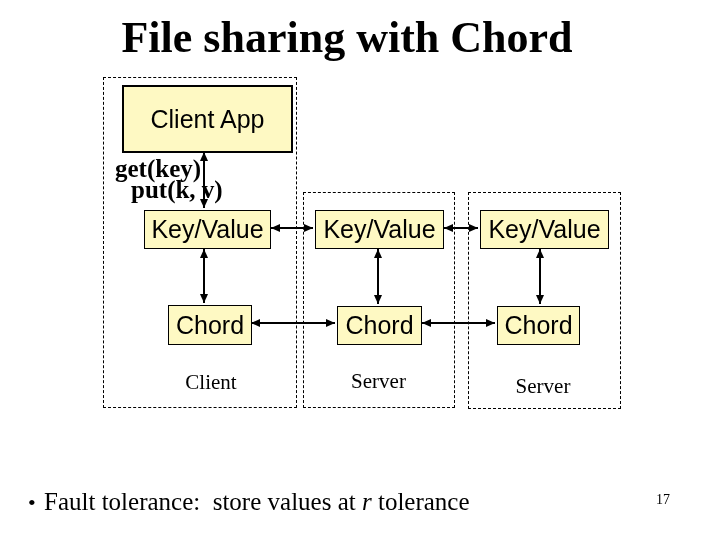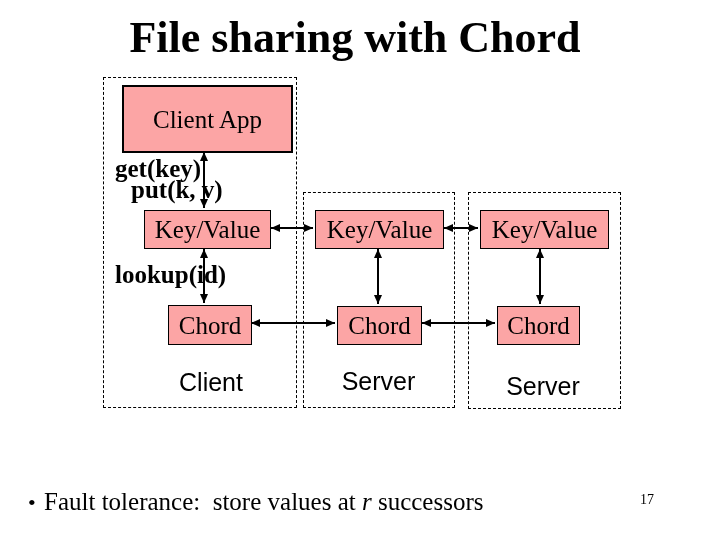--- a/index.html
+++ b/index.html
@@ -2,69 +2,69 @@
 <html><head>
 <meta charset="utf-8">
 <style>
   html,body{margin:0;padding:0;background:#888;}
   .slide{
     position:relative;width:720px;height:540px;background:#ffffff;
     overflow:hidden;color:#000;
     font-family:"Liberation Serif","DejaVu Serif",serif;
   }
   .title{
-    position:absolute;top:14px;left:8px;width:694px;text-align:center;
+    position:absolute;top:14px;left:0;width:694px;text-align:center;
     font-size:44px;line-height:48px;font-weight:bold;
     font-family:"Liberation Serif","DejaVu Serif",serif;
   }
   .group{
     position:absolute;border:1px dashed #000;background:transparent;z-index:1;
   }
   .g-client{left:103px;top:77px;width:192px;height:329px;}
   .g-server1{left:303px;top:192px;width:150px;height:214px;}
   .g-server2{left:468px;top:192px;width:151px;height:215px;}
   .node{
-    position:absolute;background:#fca5a5;border:1px solid #000;z-index:2;
+    position:absolute;background:#fef9c3;border:1px solid #000;z-index:2;
     display:flex;align-items:center;justify-content:center;text-align:center;
-    font-family:Liberation Serif, serif;
+    font-family:Liberation Sans, sans-serif;
     font-size:25px;line-height:29px;color:#000;
   }
   .n-app{left:122px;top:85px;width:167px;height:64px;border-width:2px;}
   .n-kv-c{left:144px;top:210px;width:125px;height:37px;}
   .n-kv-s1{left:315px;top:210px;width:127px;height:37px;}
   .n-kv-s2{left:480px;top:210px;width:127px;height:37px;}
   .n-ch-c{left:168px;top:305px;width:82px;height:38px;}
   .n-ch-s1{left:337px;top:306px;width:83px;height:37px;}
   .n-ch-s2{left:497px;top:306px;width:81px;height:37px;}
   .apilabel{
     position:absolute;z-index:2;font-weight:bold;font-size:25px;line-height:21px;
     font-family:"Liberation Serif","DejaVu Serif",serif;white-space:nowrap;
   }
   .l-get{left:115px;top:158px;}
   .l-put{left:131px;top:179px;}
   .l-lookup{left:115px;top:264px;}
   .grouplabel{
-    position:absolute;z-index:2;font-size:25px;line-height:27px;text-align:center;
-    font-family:Liberation Sans, sans-serif;
+    position:absolute;z-index:2;font-size:21px;line-height:27px;text-align:center;
+    font-family:Liberation Serif, serif;
   }
   .gl-client{left:168px;top:369px;width:86px;}
   .gl-server1{left:337px;top:368px;width:83px;}
   .gl-server2{left:492px;top:373px;width:102px;}
   .arrows{position:absolute;left:0;top:0;width:720px;height:540px;z-index:3;pointer-events:none;}
   .arrows line{stroke:#000;stroke-width:2;}
   .arrows path{fill:#000;}
   .bullets{
     position:absolute;left:28px;top:424px;width:666px;z-index:2;
     font-size:25px;line-height:31px;white-space:pre-wrap;
   }
   .bullet-line{height:31px;}
   .bullet-marker{display:inline-block;width:16px;font-size:22px;}
   .em-i{font-style:italic;}
   .pagenum{
-    position:absolute;left:640px;top:492px;width:30px;text-align:left;
+    position:absolute;left:640px;top:492px;width:30px;text-align:right;
     font-size:14px;z-index:2;
   }
 </style>
 </head>
 <body>
 
 <div class="slide">
 
   <div class="title">File sharing with Chord</div>
 
@@ -79,21 +79,20 @@
   </div>
   <div class="node n-kv-c">Key/Value</div>
   <div class="node n-kv-s1">Key/Value</div>
   <div class="node n-kv-s2">Key/Value</div>
   <div class="node n-ch-c">Chord</div>
   <div class="node n-ch-s1">Chord</div>
   <div class="node n-ch-s2">Chord</div>
 
   <div class="apilabel l-get">get(key)</div>
   <div class="apilabel l-put">put(k, v)</div>
-  <div class="apilabel l-lookup">lookup(id)</div>
 
   <div class="grouplabel gl-client">Client</div>
   <div class="grouplabel gl-server1">Server</div>
   <div class="grouplabel gl-server2">Server</div>
 
   <svg class="arrows" viewBox="0 0 720 540" xmlns="http://www.w3.org/2000/svg">
     <defs>
       <marker id="mE" markerWidth="10" markerHeight="8" refX="9" refY="4" orient="auto" markerUnits="userSpaceOnUse">
         <path d="M0,0 L9,4 L0,8 Z"></path>
       </marker>
@@ -105,20 +104,20 @@
     <line x1="204" y1="249" x2="204" y2="303" marker-start="url(#mS)" marker-end="url(#mE)"></line>
     <line x1="378" y1="249" x2="378" y2="304" marker-start="url(#mS)" marker-end="url(#mE)"></line>
     <line x1="540" y1="249" x2="540" y2="304" marker-start="url(#mS)" marker-end="url(#mE)"></line>
     <line x1="271" y1="228" x2="313" y2="228" marker-start="url(#mS)" marker-end="url(#mE)"></line>
     <line x1="444" y1="228" x2="478" y2="228" marker-start="url(#mS)" marker-end="url(#mE)"></line>
     <line x1="251" y1="323" x2="335" y2="323" marker-start="url(#mS)" marker-end="url(#mE)"></line>
     <line x1="422" y1="323" x2="495" y2="323" marker-start="url(#mS)" marker-end="url(#mE)"></line>
   </svg>
 
   <div class="bullets">
-    <div class="bullet-line"><span class="bullet-marker">•</span><span>Fault tolerance:  store values at </span><span class="em-i">r</span><span> successors</span></div>
+    <div class="bullet-line"><span class="bullet-marker">•</span><span>Fault tolerance:  store values at </span><span class="em-i">r</span><span> tolerance</span></div>
     
     
   </div>
 
   <div class="pagenum">17</div>
 
 </div>
 
 </body></html>

